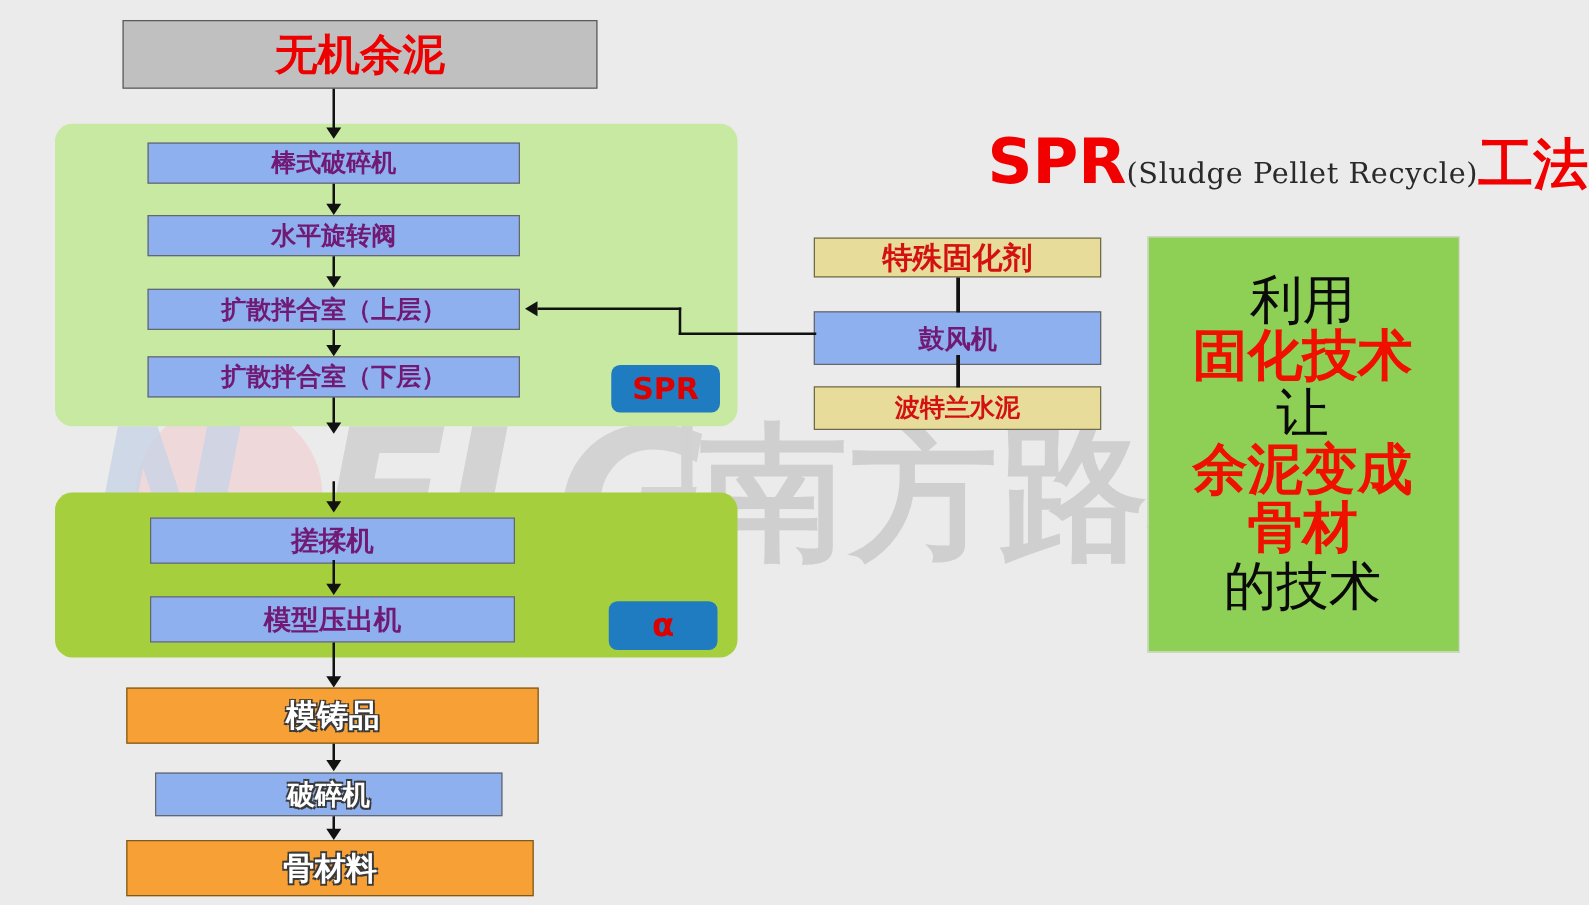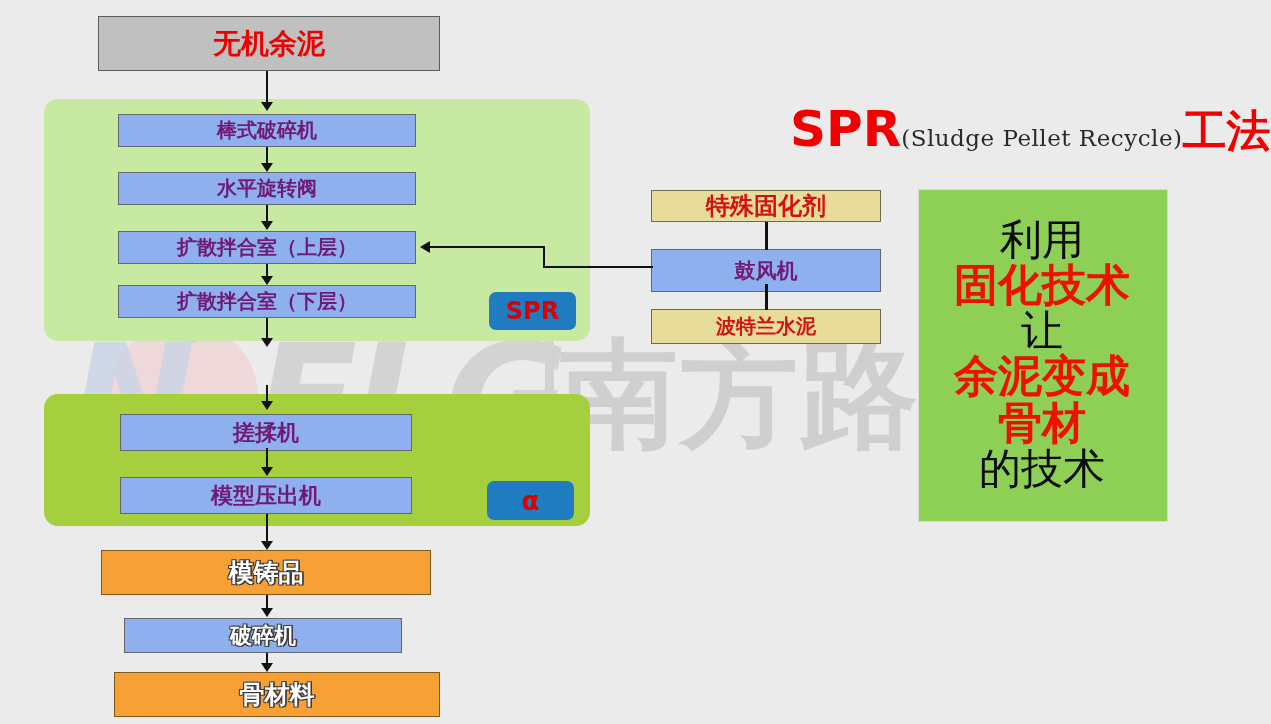--- a/index.html
+++ b/index.html
@@ -145,21 +145,21 @@
     <div class="wm-r">®</div>
     <div class="wm-flg">FLG</div>
     <div class="wm-bar"></div>
     <div class="wm-cn">南方路机</div>
   </div>
 
   <div id="panel-spr" class="panel"></div>
   <div id="panel-alpha" class="panel"></div>
   <div id="panel-benefit" class="panel"></div>
 
-  <div class="box gray" style="left:98px;top:16px;width:342px;height:55px;font-size:28px;">无机余泥</div>
+  <div class="box gray" style="left:98px;top:16px;width:380px;height:55px;font-size:34px;">无机余泥</div>
 
   <div class="box blue" style="left:118px;top:114px;width:298px;height:33px;font-size:20px;">棒式破碎机</div>
 
   <div class="box blue" style="left:118px;top:172px;width:298px;height:33px;font-size:20px;">水平旋转阀</div>
 
   <div class="box blue" style="left:118px;top:231px;width:298px;height:33px;font-size:20px;">扩散拌合室（上层）</div>
 
   <div class="box blue" style="left:118px;top:285px;width:298px;height:33px;font-size:20px;font-family:Liberation Serif, serif;">扩散拌合室（下层）</div>
 
   <div class="badge" style="left:489px;top:292px;width:87px;height:38px;font-size:24px;">SPR</div>
@@ -168,21 +168,21 @@
   <div class="box blue" style="left:120px;top:414px;width:292px;height:37px;font-size:22px;">搓揉机</div>
 
   <div class="box blue" style="left:120px;top:477px;width:292px;height:37px;font-size:22px;">模型压出机</div>
 
   <div class="badge" style="left:487px;top:481px;width:87px;height:39px;font-size:26px;">α</div>
 
   <div class="box orange" style="left:101px;top:550px;width:330px;height:45px;font-size:25px;">模铸品</div>
 
   <div class="box blue-out" style="left:124px;top:618px;width:278px;height:35px;font-size:22px;">破碎机</div>
 
-  <div class="box orange" style="left:114px;top:672px;width:326px;height:45px;font-size:25px;">骨材料</div>
+  <div class="box orange" style="left:101px;top:672px;width:326px;height:45px;font-size:25px;">骨材料</div>
 
   <div class="box yellow" style="left:651px;top:190px;width:230px;height:32px;font-size:24px;">特殊固化剂</div>
 
   <div class="box blue" style="left:651px;top:249px;width:230px;height:43px;font-size:21px;text-align:center;">鼓风机</div>
 
   <div class="box yellow" style="left:651px;top:309px;width:230px;height:35px;font-size:20px;">波特兰水泥</div>
 
   <div class="conn vline" style="left:266px;top:71px;height:32px;"></div>
   <div class="arrowhead-down" style="left:261px;top:102px;"></div>
 

